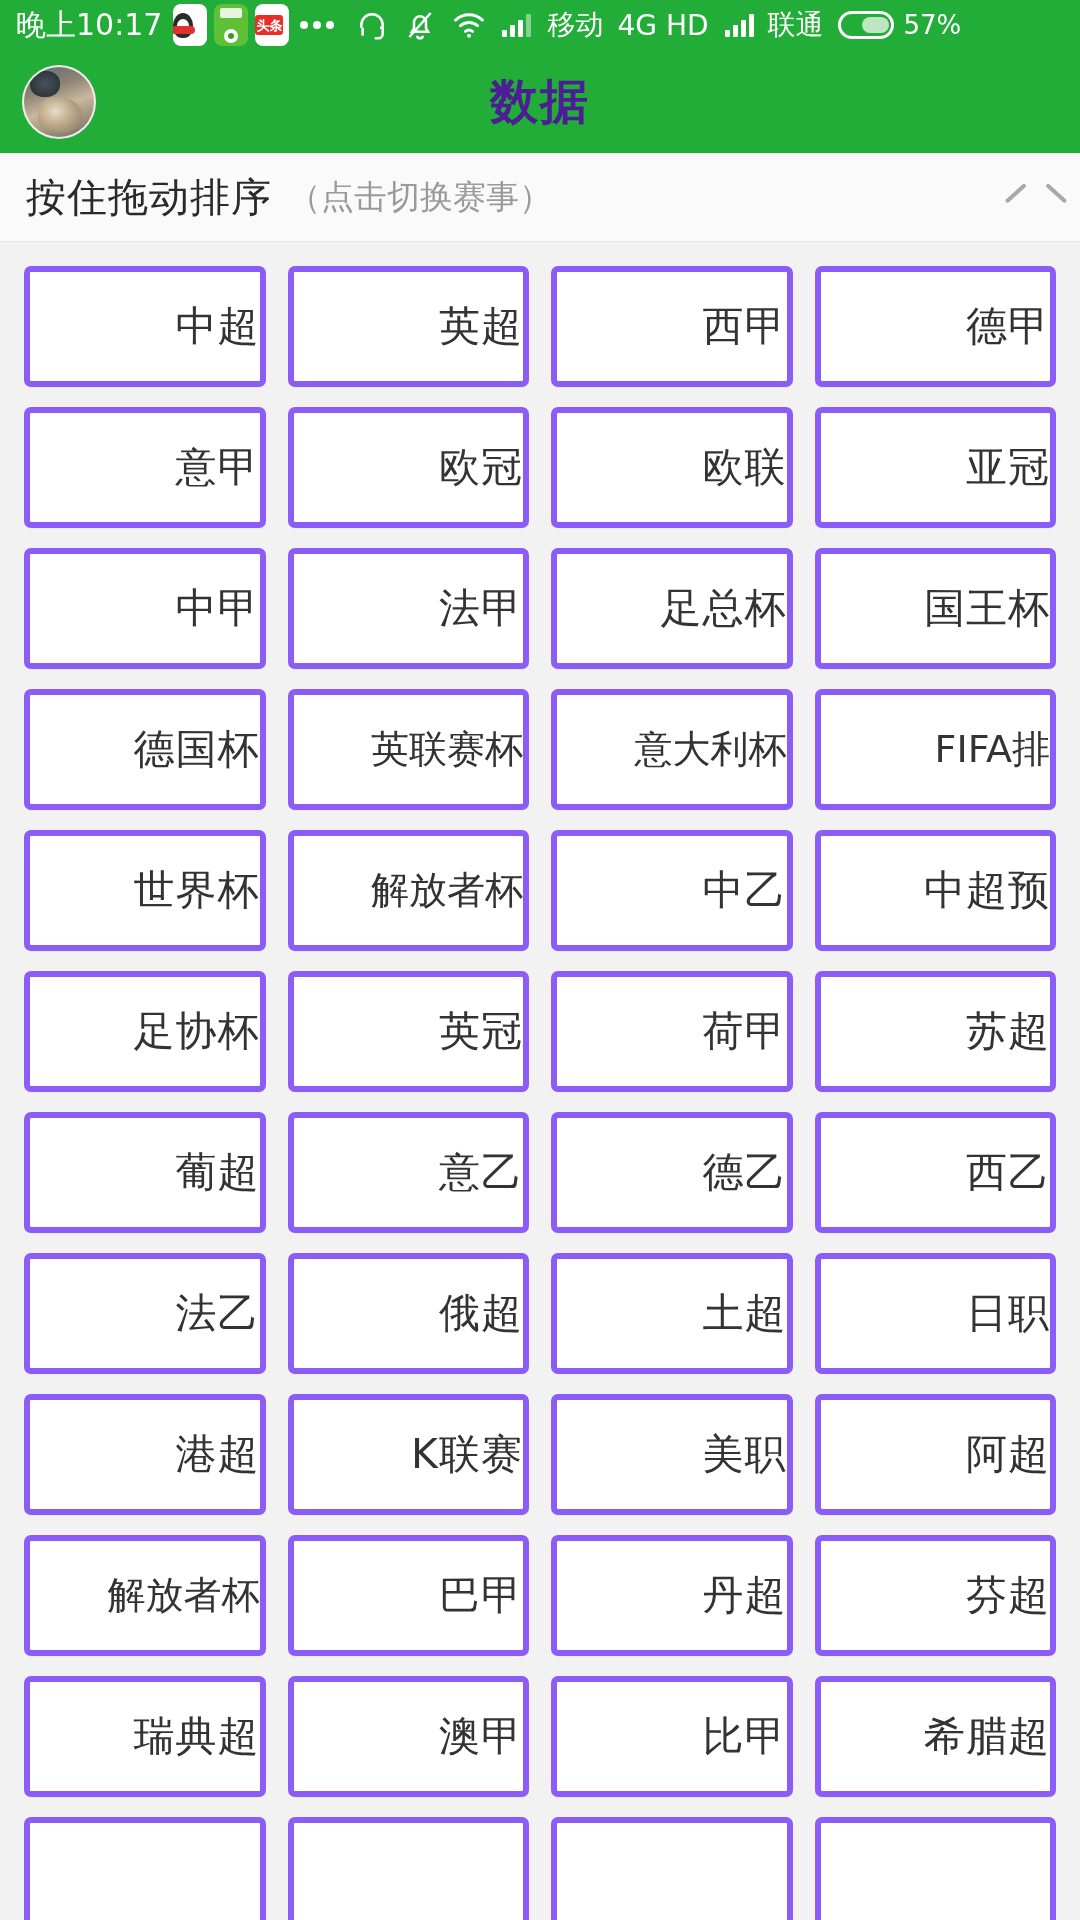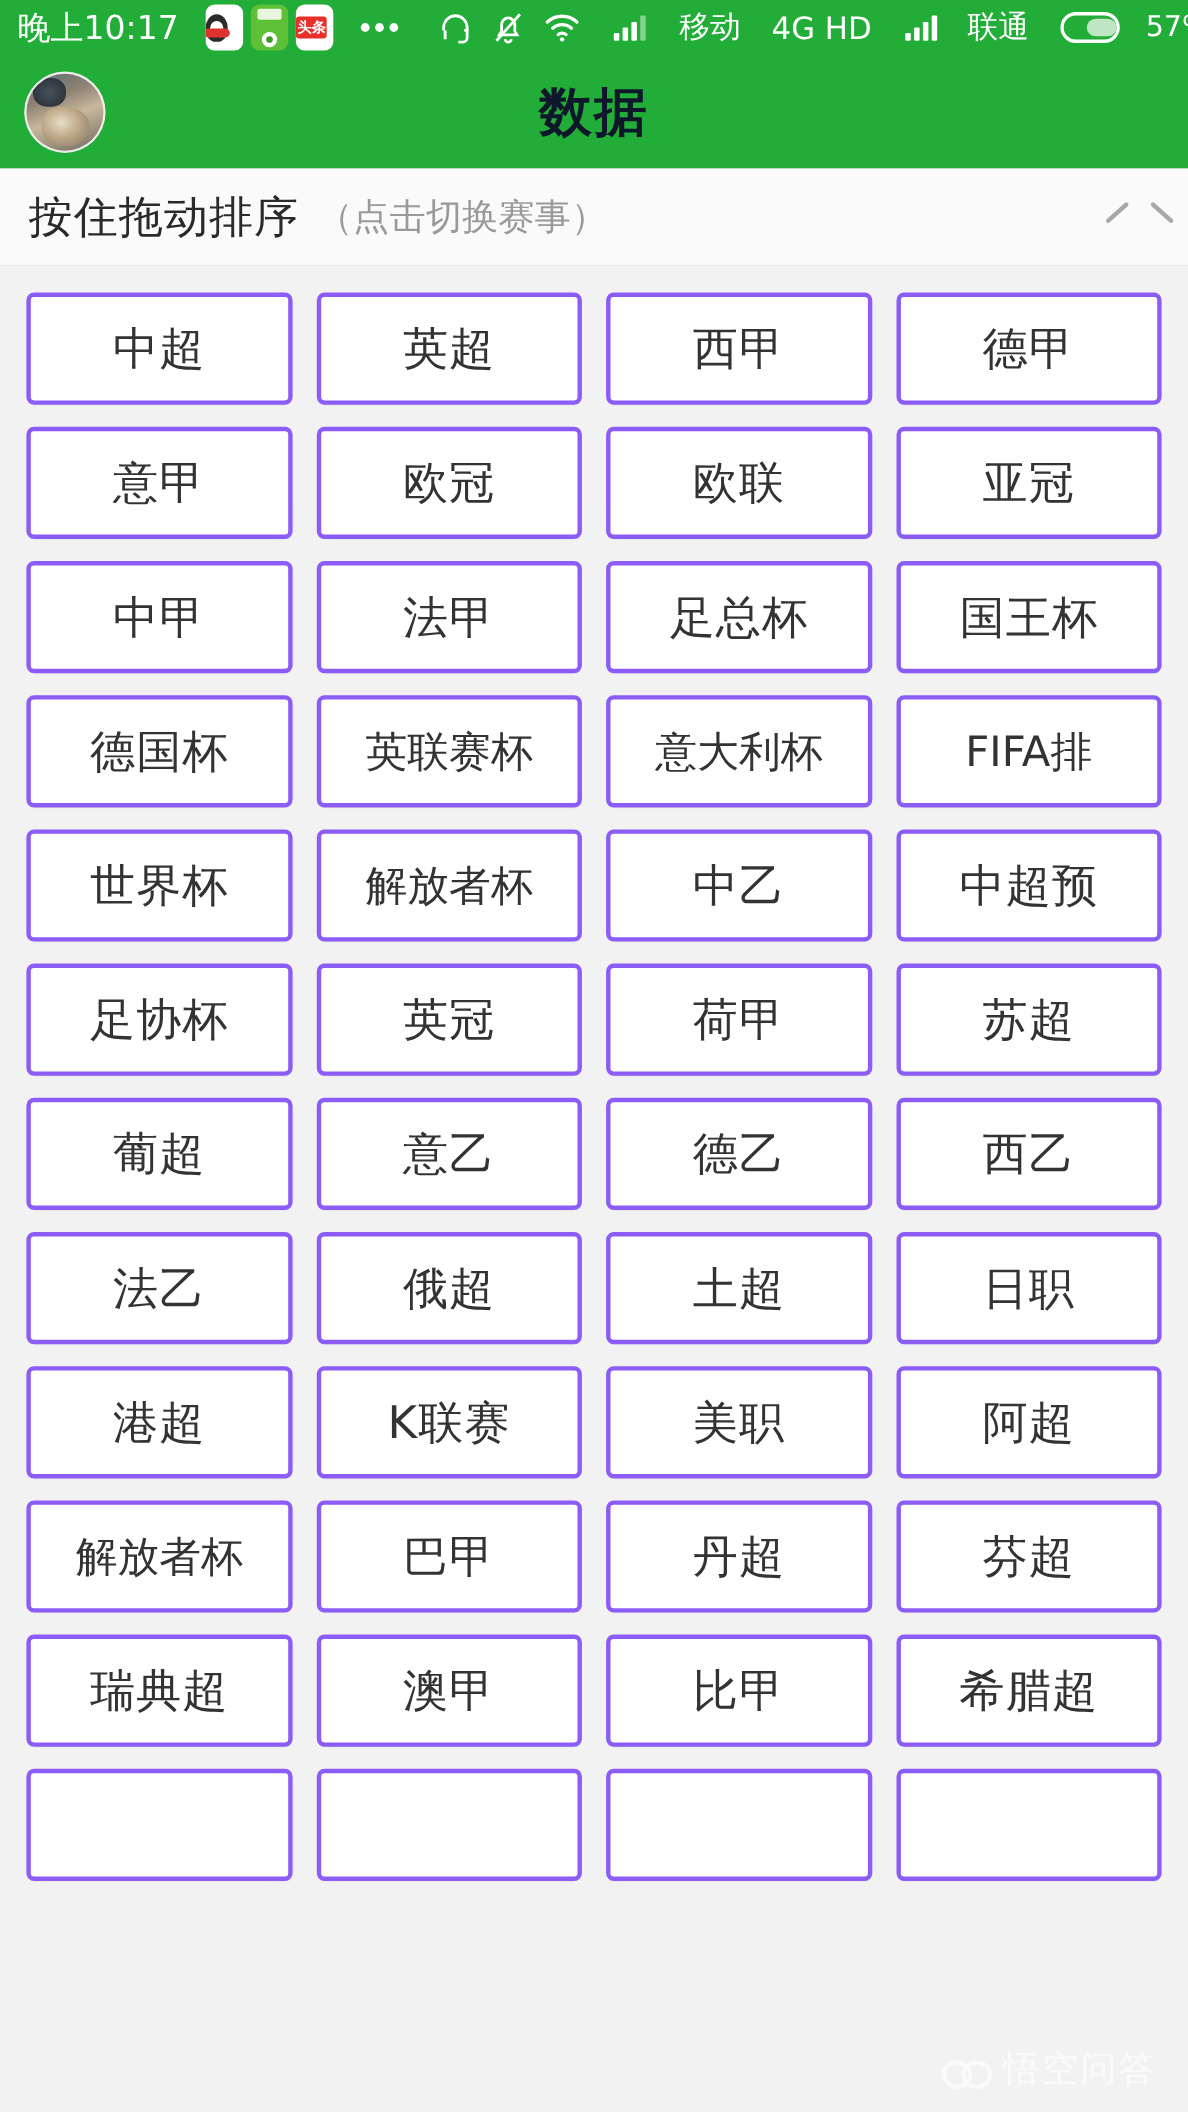--- a/index.html
+++ b/index.html
@@ -12,21 +12,21 @@
   }
 
   
   .status-bar {
     height: 50px;
     background: #22ac38;
     display: flex;
     align-items: center;
     padding: 0 14px 0 16px;
     color: #ffffff;
-    gap: 14px;
+    gap: 0;
   }
   .sb-clock {
     font-size: 30px;
     letter-spacing: 0px;
     white-space: nowrap;
     font-weight: 400;
   }
   .sb-appicons { display: flex; align-items: center; gap: 7px; margin-left: 11px; }
   .app-icon {
     width: 34px; height: 42px;
@@ -127,21 +127,21 @@
   .avatar::after {
     content:"";
     position:absolute; left:6px; top:4px; width:30px; height:26px;
     background: radial-gradient(ellipse at 50% 50%, #46525c 0%, #2c3338 80%);
     border-radius: 45%;
   }
   .app-title {
     position: absolute;
     left: 0; right: 0;
     text-align: center;
-    color: #0f172a;
+    color: #4c1d95;
     font-size: 48px;
     font-weight: bold;
     letter-spacing: 2px;
     pointer-events: none;
   }
 
   
   .sort-bar {
     height: 89px;
     background: #fafafa;
@@ -187,27 +187,27 @@
     height: 1678px;
     overflow: hidden;
   }
   .grid {
     display: grid;
     grid-template-columns: repeat(4, 1fr);
     column-gap: 22px;
     row-gap: 20px;
   }
   .cell {
-    height: 102px;
+    height: 121px;
     background: #ffffff;
-    border: 4px solid #8b5cf6;
+    border: 6px solid #8b5cf6;
     border-radius: 7px;
     display: flex;
     align-items: center;
-    justify-content: center;
+    justify-content: flex-end;
     box-shadow: 0 1px 0 rgba(0,0,0,0.03);
   }
   .cell span {
     font-size: 41px;
     color: #333333;
     letter-spacing: 1px;
     white-space: nowrap;
   }
   .cell span.long { font-size: 38px; letter-spacing: 0px; }
 

